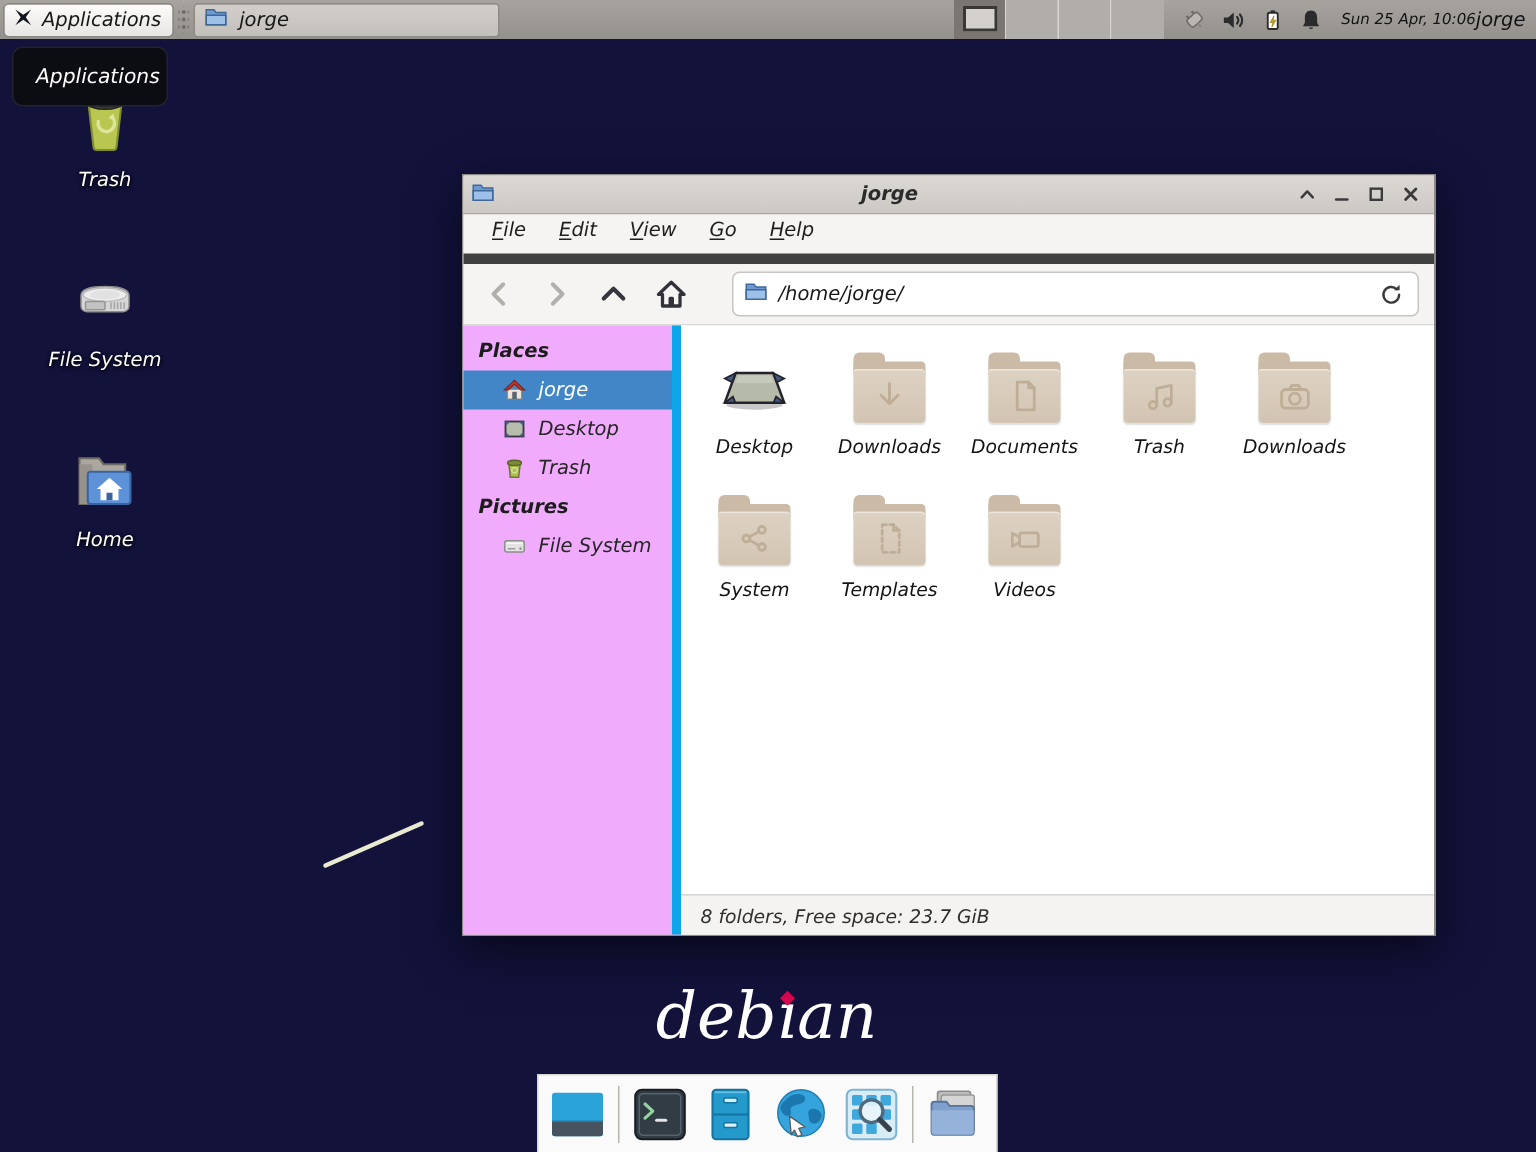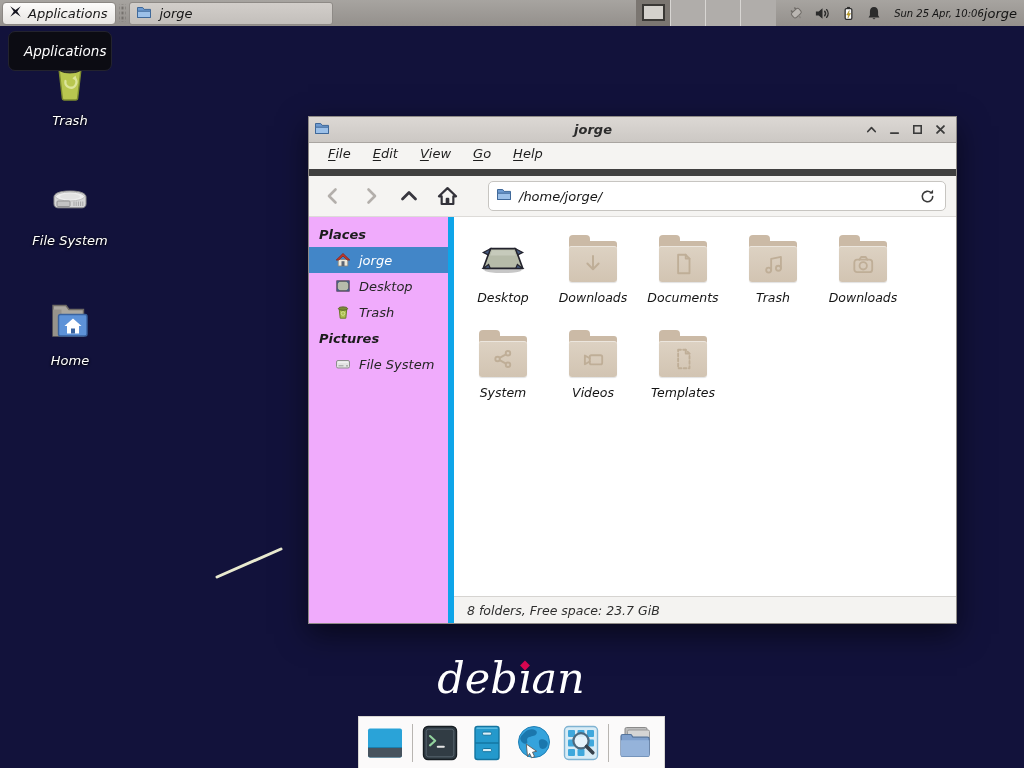--- a/index.html
+++ b/index.html
@@ -431,43 +431,43 @@
               <div class="file-label">System</div>
             </div>
             <div class="file-item">
               <div class="file-icon">
                 <div class="folder">
                   <div class="back"></div>
                   <div class="strip"></div>
                   <div class="body"></div>
                   <svg width="26" height="26" viewBox="0 0 24 24">
                     <g stroke="#bfae97" stroke-width="1.7" stroke-linecap="round" stroke-linejoin="round" fill="none">
+                      <path d="M7.5 3.5h7L18 7v13.5H7.5z" stroke-dasharray="2.6 2.1"></path>
+                      <path d="M14.5 3.5V7H18"></path>
+                    </g>
+                  </svg>
+                </div>
+              </div>
+              <div class="file-label">Templates</div>
+            </div>
+            <div class="file-item">
+              <div class="file-icon">
+                <div class="folder">
+                  <div class="back"></div>
+                  <div class="strip"></div>
+                  <div class="body"></div>
+                  <svg width="26" height="26" viewBox="0 0 24 24">
+                    <g stroke="#bfae97" stroke-width="1.7" stroke-linecap="round" stroke-linejoin="round" fill="none">
                       <rect x="9" y="8.5" width="11.5" height="8.5" rx="1.5"></rect>
                       <path d="M9 11.3L4.5 8.7v8.2L9 14.3"></path>
                     </g>
                   </svg>
                 </div>
               </div>
               <div class="file-label">Videos</div>
-            </div>
-            <div class="file-item">
-              <div class="file-icon">
-                <div class="folder">
-                  <div class="back"></div>
-                  <div class="strip"></div>
-                  <div class="body"></div>
-                  <svg width="26" height="26" viewBox="0 0 24 24">
-                    <g stroke="#bfae97" stroke-width="1.7" stroke-linecap="round" stroke-linejoin="round" fill="none">
-                      <path d="M7.5 3.5h7L18 7v13.5H7.5z" stroke-dasharray="2.6 2.1"></path>
-                      <path d="M14.5 3.5V7H18"></path>
-                    </g>
-                  </svg>
-                </div>
-              </div>
-              <div class="file-label">Templates</div>
             </div>
           </div>
         <div class="statusbar">
           <span>8 folders, Free space: 23.7 GiB</span>
         </div>
       </div>
     </div>
   </div>
 
   <div class="logo" id="logo"><span>deb</span><span class="iwrap">ı<span class="diamond" style="background:#d70751"></span></span><span>an</span></div>

